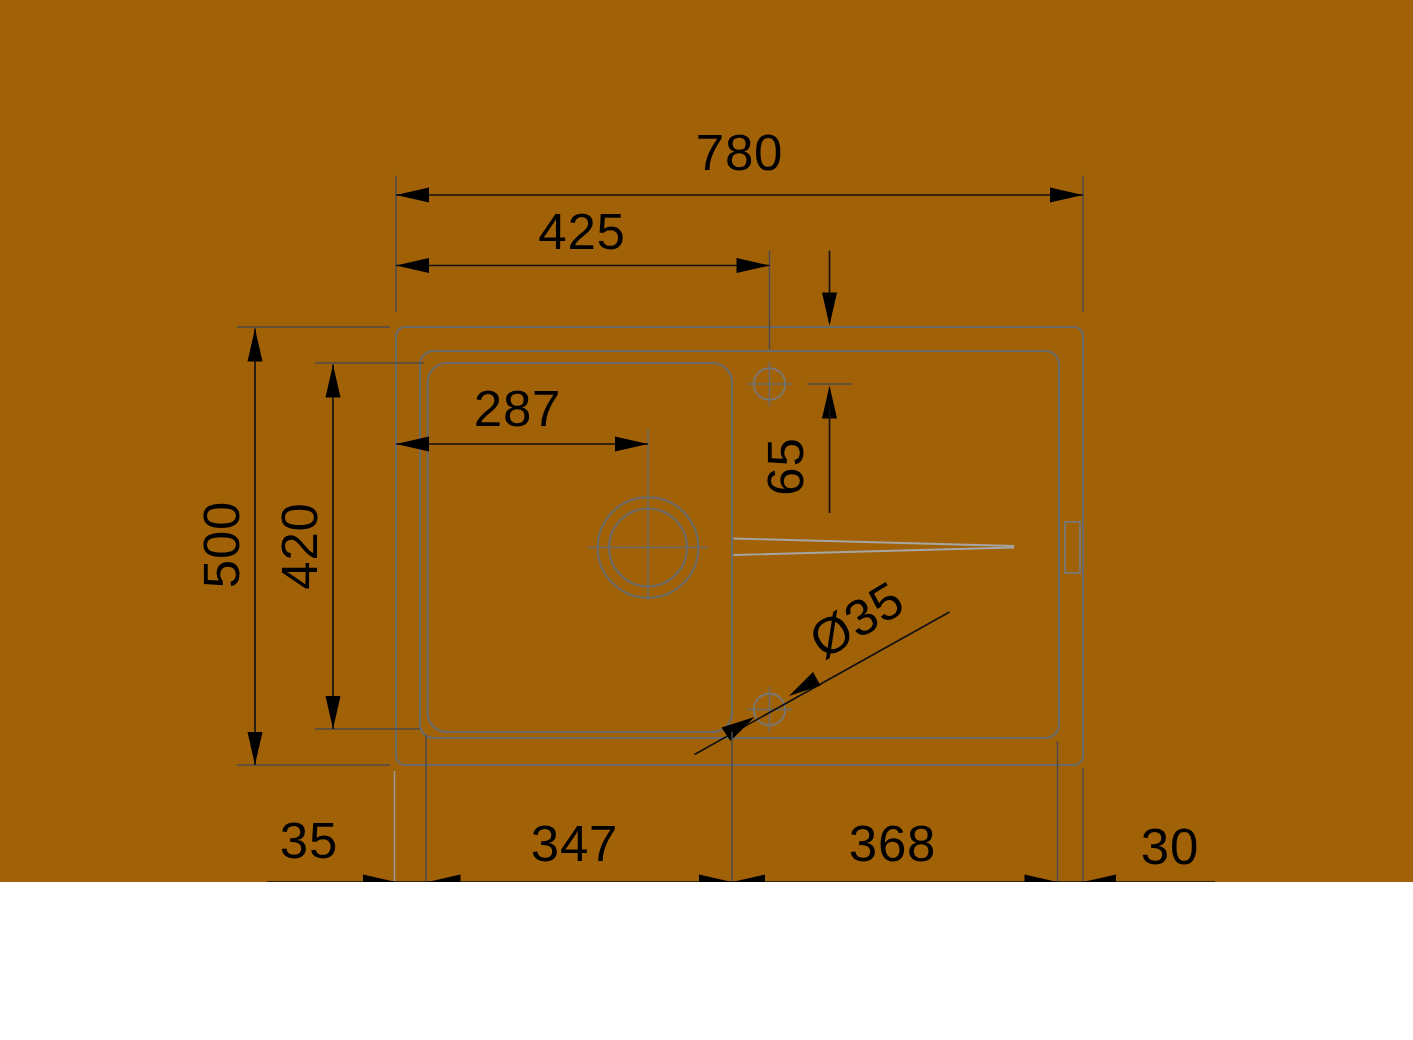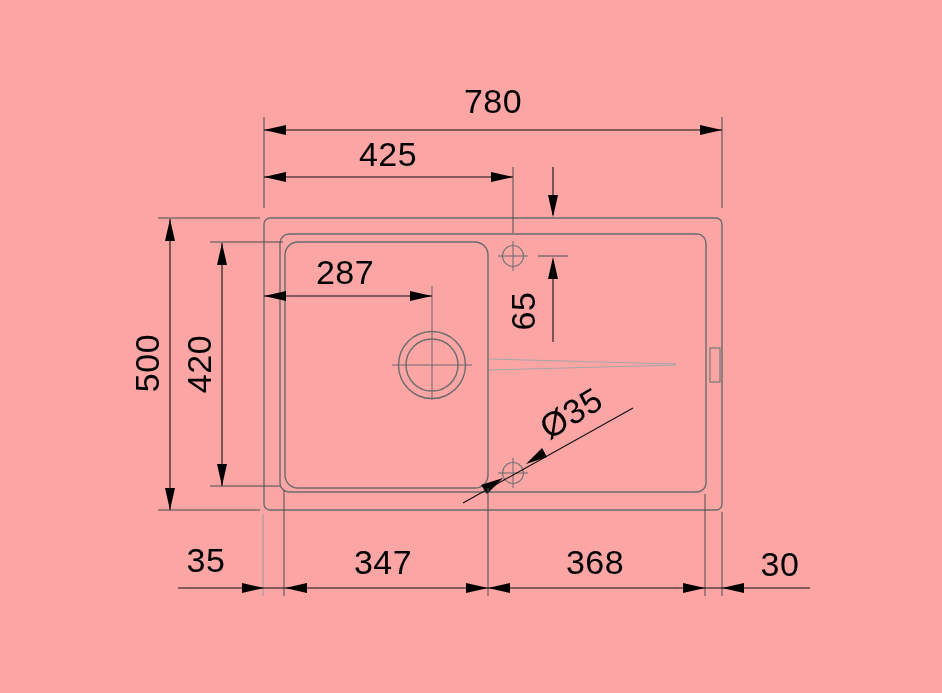--- a/index.html
+++ b/index.html
@@ -1,20 +1,20 @@
 <!DOCTYPE html>
 <html><head>
 <meta charset="utf-8">
 <style>
   html, body { margin: 0; padding: 0; background: #ffffff; }
   .stage {
     position: relative;
     width: 942px;
-    height: 693px;
-    background: #fca5a5;
+    height: 588px;
+    background: #a16207;
     font-family: "Liberation Sans", sans-serif;
   }
   svg text {
     font-family: "Liberation Sans", sans-serif;
     font-size: 34px;
     fill: #000000;
     letter-spacing: 0.5px;
   }
   .outline   { stroke: #6b6b6b; stroke-width: 1.4; fill: none; }
   .outline2  { stroke: #787878; stroke-width: 1.2; fill: none; }

